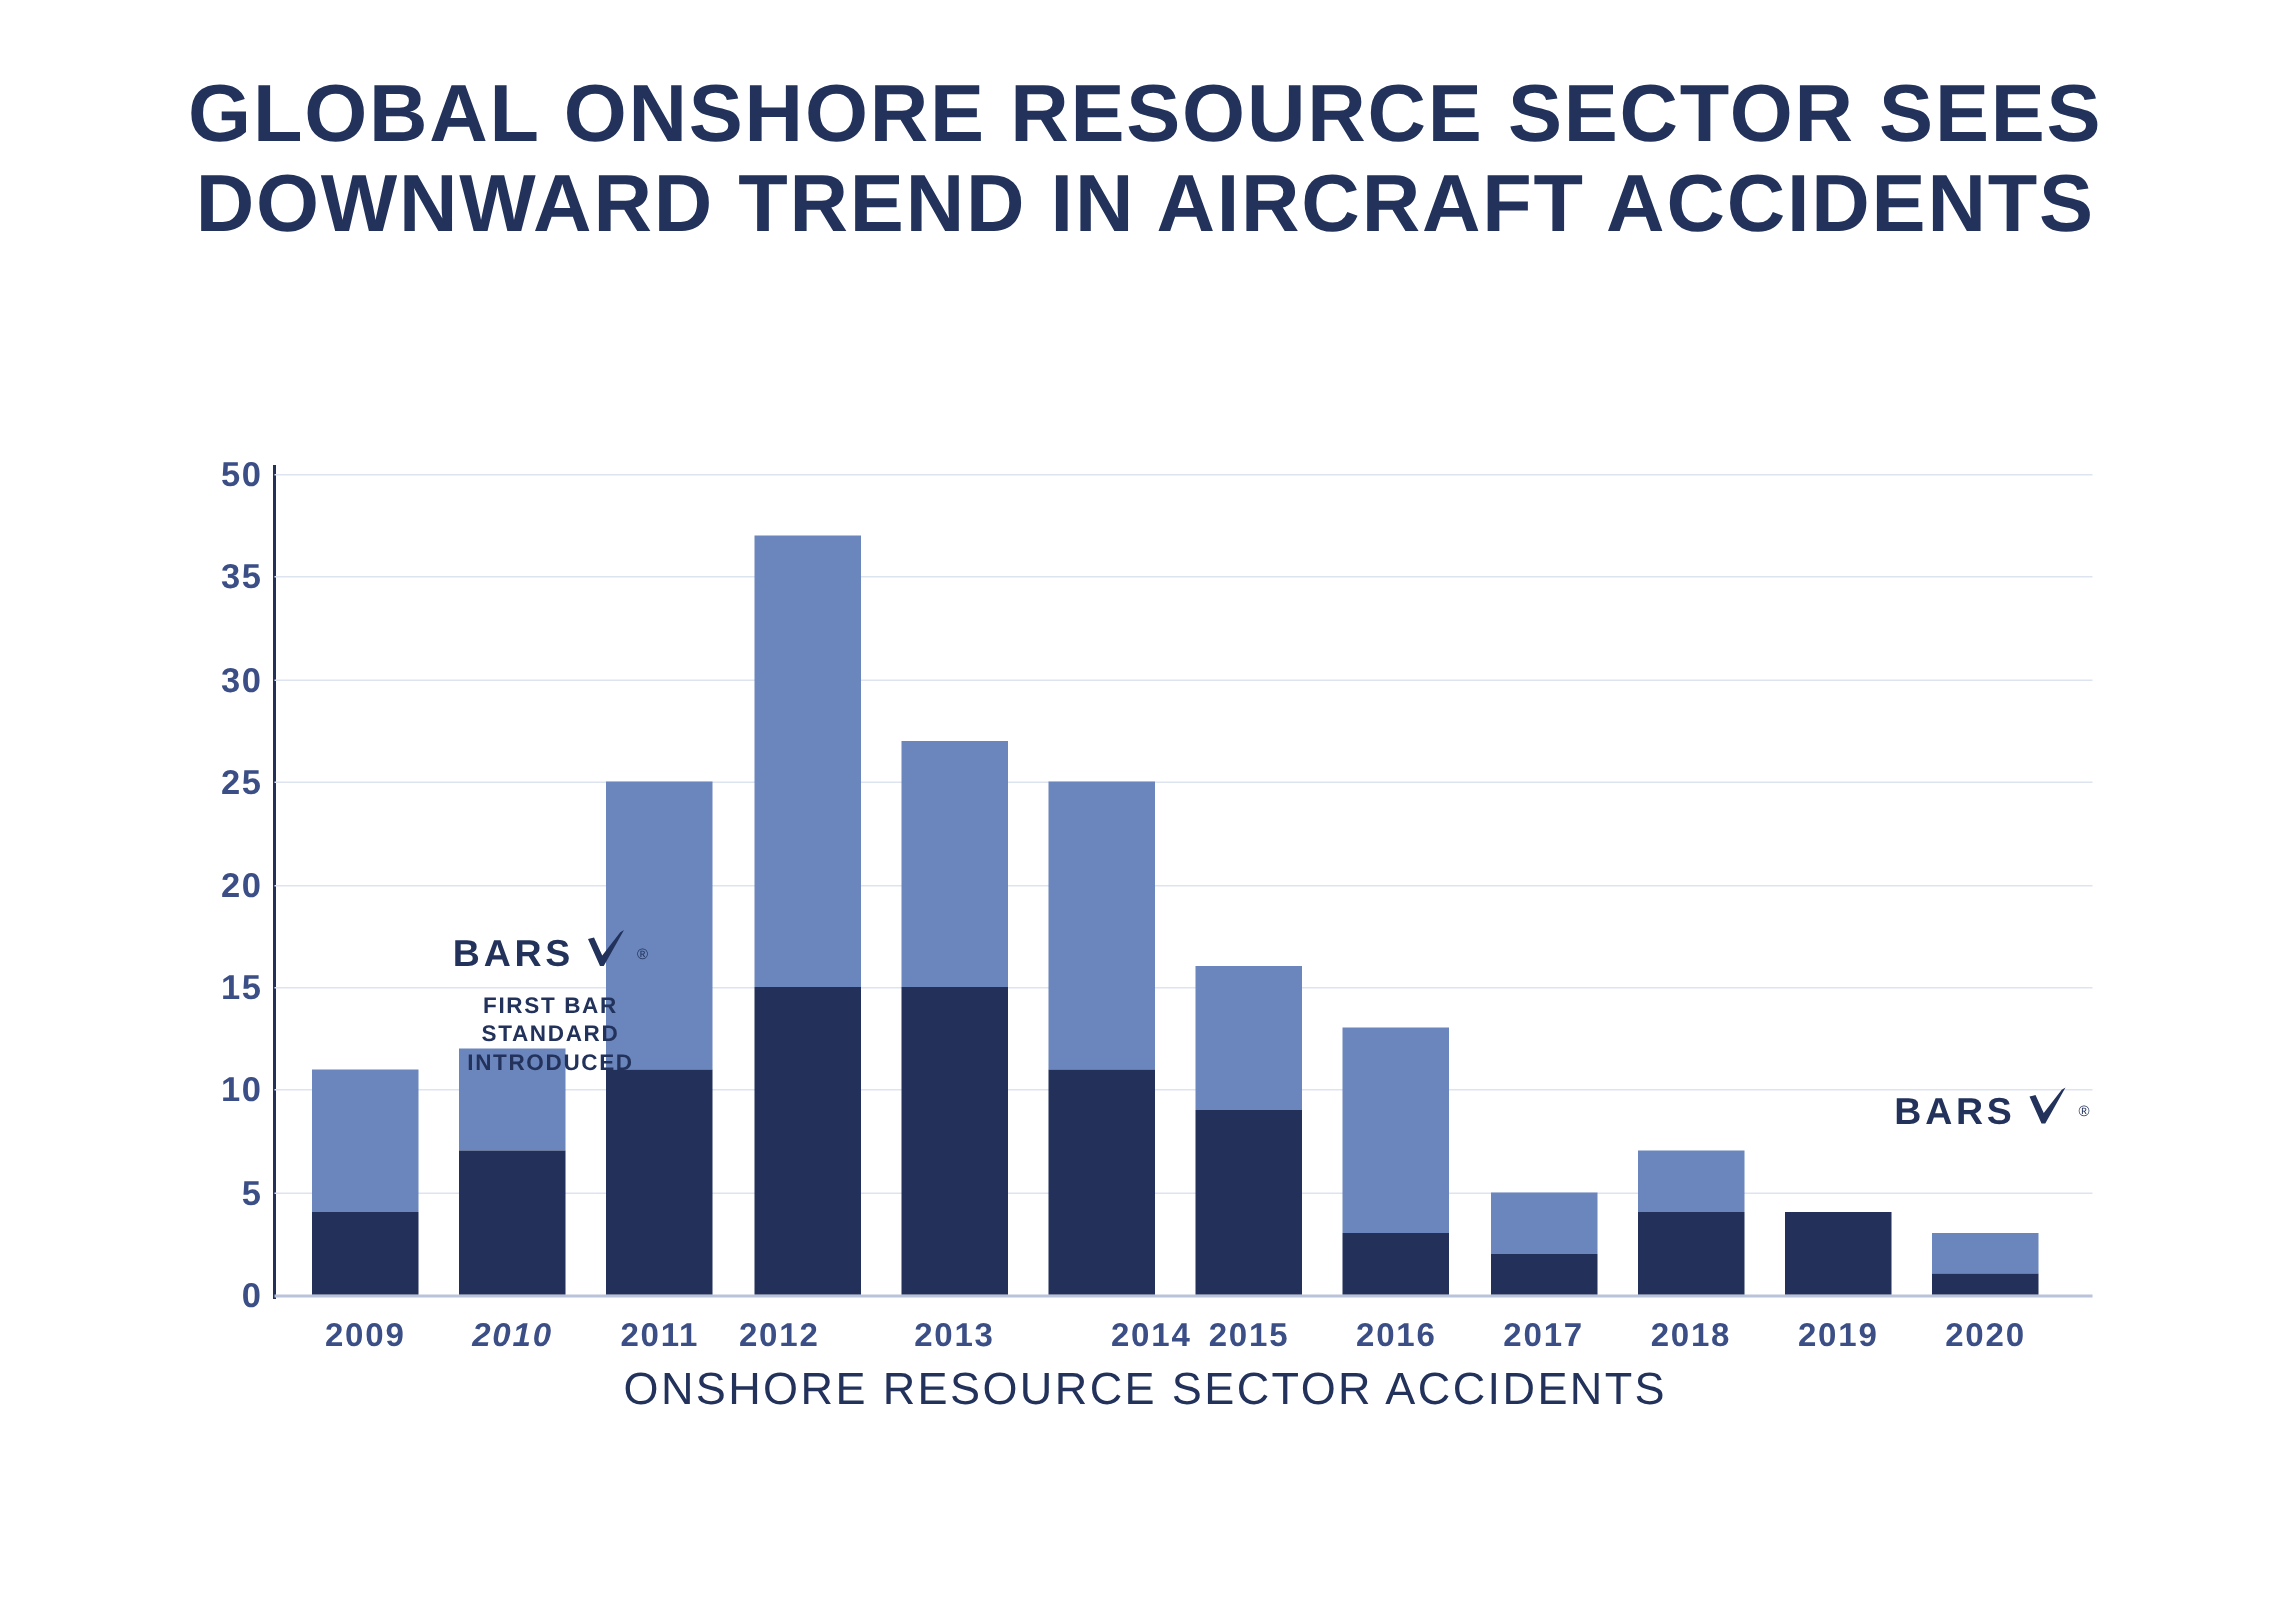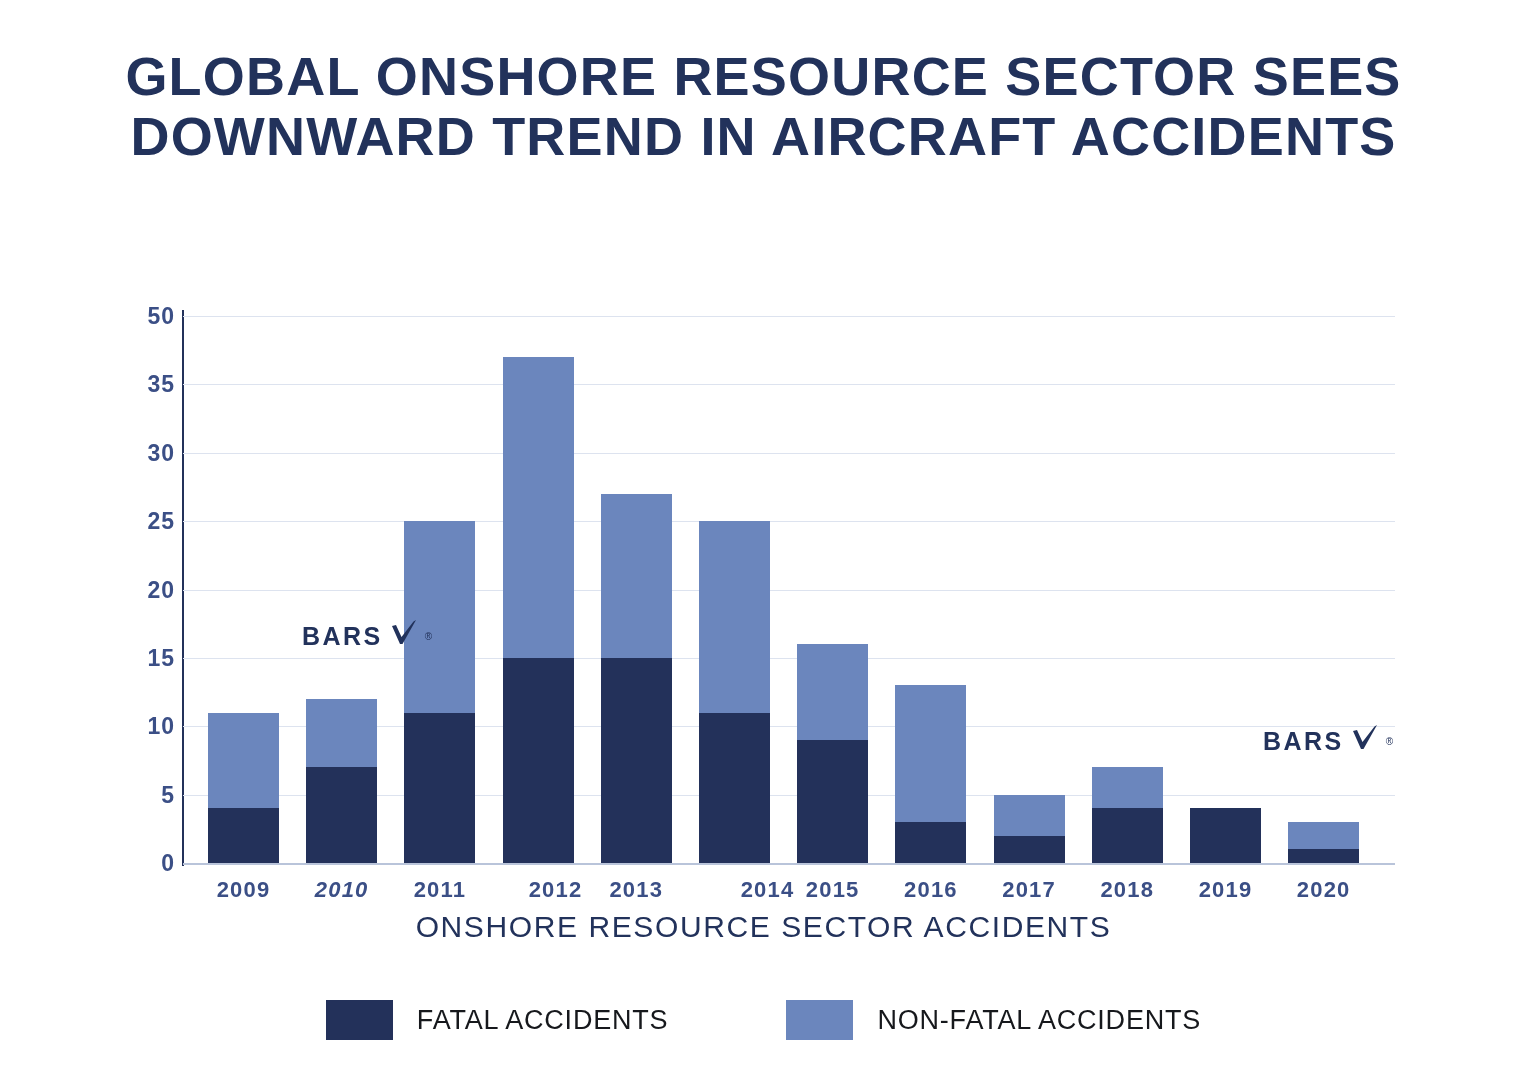--- a/index.html
+++ b/index.html
@@ -143,21 +143,21 @@
       </div>
       <div class="barcol" style="left: 1105.2px;">
         <div class="seg-nonfatal" style="height: 27.35px;"></div>
         <div class="seg-fatal" style="height: 13.675px;"></div>
       </div>
     </div>
   <div id="xlabels">
       <div class="xlabel" style="left: 208px;">2009</div>
       <div class="xlabel" style="left: 306.2px; font-style: italic;">2010</div>
       <div class="xlabel" style="left: 404.4px;">2011</div>
-      <div class="xlabel" style="left: 520px;">2012</div>
+      <div class="xlabel" style="left: 484px;">2012</div>
       <div class="xlabel" style="left: 600.8px;">2013</div>
       <div class="xlabel" style="left: 732px;">2014</div>
       <div class="xlabel" style="left: 797.2px;">2015</div>
       <div class="xlabel" style="left: 895.4px;">2016</div>
       <div class="xlabel" style="left: 993.6px;">2017</div>
       <div class="xlabel" style="left: 1091.8px;">2018</div>
       <div class="xlabel" style="left: 1190px;">2019</div>
       <div class="xlabel" style="left: 1288.2px;">2020</div>
     </div>
 
@@ -166,37 +166,30 @@
   <div class="annotation" id="annotation-first-bar">
     <div class="bars-logo">
       <span>BARS</span>
       <span class="tick-mark">
         <svg width="30" height="30" viewBox="0 0 30 30" aria-hidden="true">
           <path d="M3 8 L11 26 L13.5 26 L27 2 L24.5 3.5 L12.5 19 L7 7 Z" fill="#22325b"></path>
         </svg>
       </span>
       <span class="reg">®</span>
     </div>
+    <div class="ann-text">FIRST BAR
+STANDARD
+INTRODUCED</div>
   </div>
 
   <div class="annotation" id="annotation-lowest-rate">
     <div class="bars-logo">
       <span>BARS</span>
       <span class="tick-mark">
         <svg width="30" height="30" viewBox="0 0 30 30" aria-hidden="true">
           <path d="M3 8 L11 26 L13.5 26 L27 2 L24.5 3.5 L12.5 19 L7 7 Z" fill="#22325b"></path>
         </svg>
       </span>
       <span class="reg">®</span>
     </div>
   </div>
 
-  <div id="legend">
-      <div class="legend-item">
-        <span class="legend-swatch" style="background: rgb(35, 49, 90);"></span>
-        <span class="legend-label">FATAL ACCIDENTS</span>
-      </div>
-      <div class="legend-item">
-        <span class="legend-swatch" style="background: rgb(107, 134, 189);"></span>
-        <span class="legend-label">NON-FATAL ACCIDENTS</span>
-      </div>
-    </div>
 </div>
 
 </body></html>

